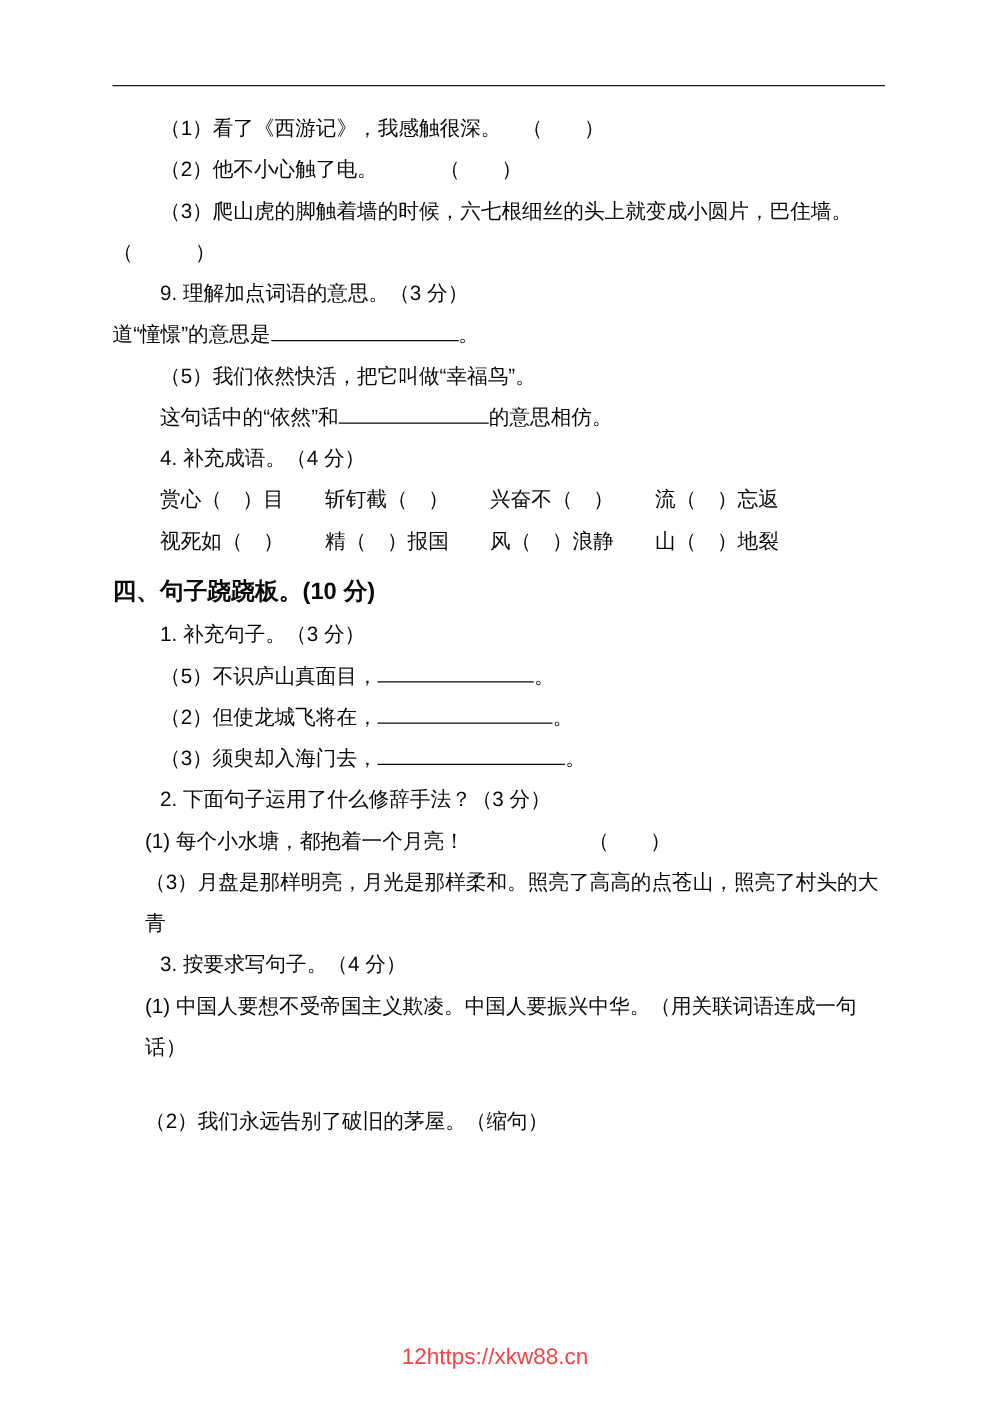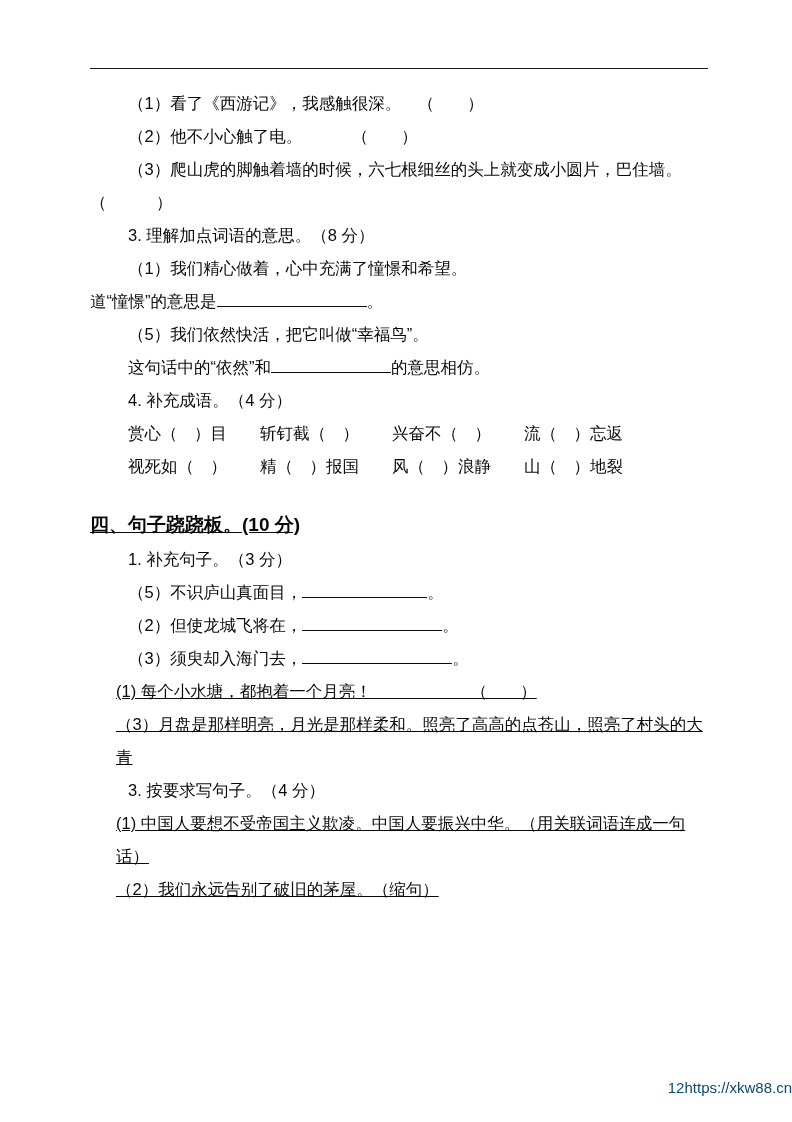--- a/index.html
+++ b/index.html
@@ -7,61 +7,61 @@
   body {
     width:792px; height:1122px; position:relative; overflow:hidden;
     font-family:"Liberation Sans","DejaVu Sans",sans-serif;
     color:#0a0a0a;
   }
   .page { position:absolute; top:0; left:0; width:792px; height:1122px; }
   .content { padding:68px 84px 0 90px; }
   .rule { border-top:1.5px solid #1a1a1a; width:100%; margin-bottom:18px; }
   .line { font-size:16.5px; line-height:33px; white-space:normal; }
   .line.h { font-weight:bold; font-size:19px; line-height:36px; }
-  .ind1 { padding-left:26px;text-decoration:underline; }
+  .ind1 { padding-left:26px; }
   .ind2 { padding-left:38px; }
   .blank {
     display:inline-block; border-bottom:1.2px solid #0a0a0a;
     height:15px; vertical-align:baseline;
   }
   .em {
     -webkit-text-emphasis: filled dot under;
     text-emphasis: filled dot under;
   }
   .footer {
     position:absolute; bottom:26px; left:0; width:100%;
-    text-align:right; font-size:15px; color:#0c4a6e;
+    text-align:center; font-size:18px; color:#ef4444;
   }
 </style>
 </head>
 <body>
 
 <div class="page">
   <div class="content">
     <div class="rule"></div>
     <div>
         <div class="line ind2"><span>（1）看了《西游记》，我感</span><span class="em">触</span><span>很深。　（　　）</span></div>
         <div class="line ind2"><span>（2）他不小心</span><span class="em">触</span><span>了电。　　　（　　）</span></div>
         <div class="line ind2"><span>（3）爬山虎的脚</span><span class="em">触</span><span>着墙的时候，六七根细丝的头上就变成小圆片，巴住墙。</span></div>
         <div class="line"><span>（　　　）</span></div>
-        <div class="line ind2"><span>3. 理解加点词语的意思。（8 分）</span></div>
-        <div class="line ind2"><span>（1）我们精心做着，心中充满了</span><span class="em">憧憬</span><span>和希望。</span></div>
+        <div class="line ind2"><span>9. 理解加点词语的意思。（3 分）</span></div>
         <div class="line"><span>道“憧憬”的意思是</span><span class="blank" style="width: 150px;"></span><span>。</span></div>
         <div class="line ind2"><span>（5）我们</span><span class="em">依然</span><span>快活，把它叫做“幸福鸟”。</span></div>
         <div class="line ind2"><span>这句话中的“依然”和</span><span class="blank" style="width: 120px;"></span><span>的意思相仿。</span></div>
         <div class="line ind2"><span>4. 补充成语。（4 分）</span></div>
         <div class="line ind2"><span>赏心（　）目　　斩钉截（　）　　兴奋不（　）　　流（　）忘返</span></div>
         <div class="line ind2"><span>视死如（　）　　精（　）报国　　风（　）浪静　　山（　）地裂</span></div>
-        <div class="line h" style="margin-top: 24px; text-decoration: underline;"><span>四、句子跷跷板。(10 分)</span></div>
+        <div class="line h" style="margin-top: 6px;"><span>四、句子跷跷板。(10 分)</span></div>
         <div class="line ind2"><span>1. 补充句子。（3 分）</span></div>
         <div class="line ind2"><span>（5）不识庐山真面目，</span><span class="blank" style="width: 125px;"></span><span>。</span></div>
         <div class="line ind2"><span>（2）但使龙城飞将在，</span><span class="blank" style="width: 140px;"></span><span>。</span></div>
         <div class="line ind2"><span>（3）须臾却入海门去，</span><span class="blank" style="width: 150px;"></span><span>。</span></div>
+        <div class="line ind2"><span>2. 下面句子运用了什么修辞手法？（3 分）</span></div>
         <div class="line ind1"><span>(1) 每个小水塘，都抱着一个月亮！　　　　　　（　　）</span></div>
         <div class="line ind1"><span>（3）月盘是那样明亮，月光是那样柔和。照亮了高高的点苍山，照亮了村头的大青</span></div>
         <div class="line ind2"><span>3.  按要求写句子。（4 分）</span></div>
         <div class="line ind1"><span>(1) 中国人要想不受帝国主义欺凌。中国人要振兴中华。（用关联词语连成一句话）</span></div>
-        <div class="line ind1" style=""><span>（2）我们永远告别了破旧的茅屋。（缩句）</span></div>
+        <div class="line ind1" style="margin-top: 26px;"><span>（2）我们永远告别了破旧的茅屋。（缩句）</span></div>
         <div class="line h" style="margin-top: 36px;"></div>
       </div>
   </div>
   <div class="footer">12https://xkw88.cn</div>
 </div>
 
 </body></html>

